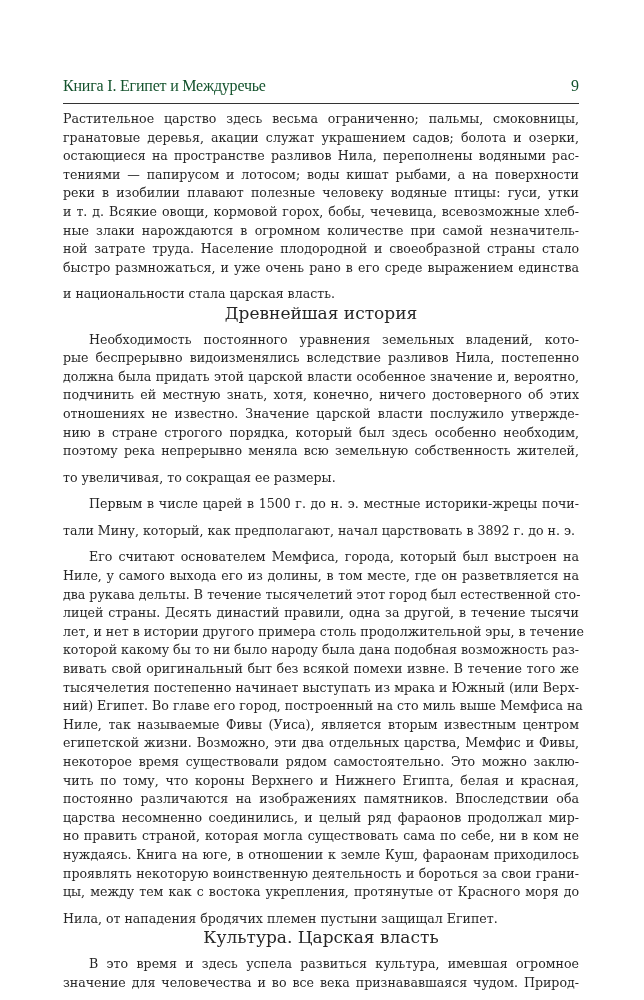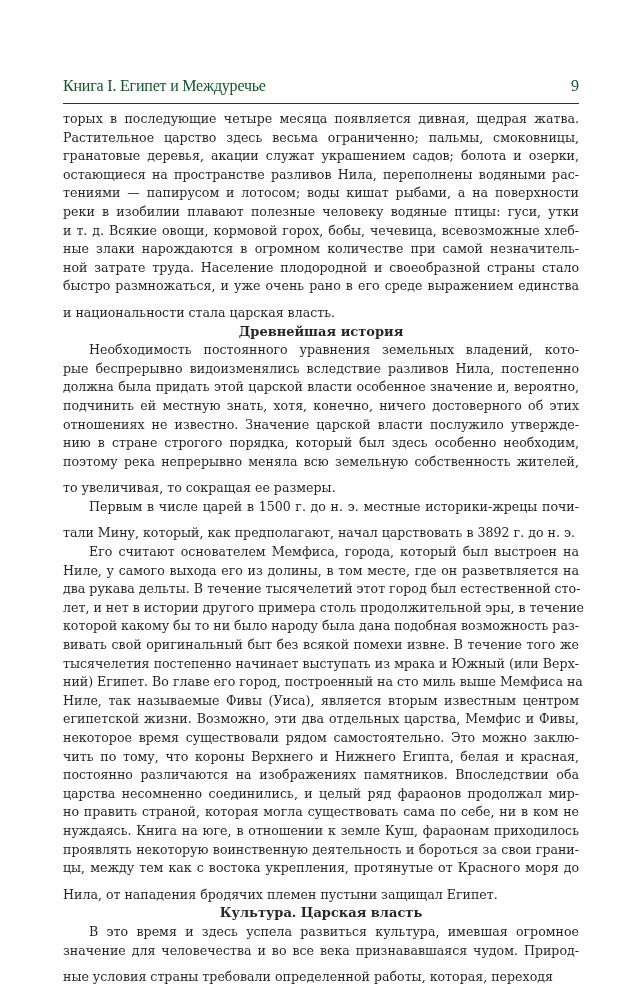--- a/index.html
+++ b/index.html
@@ -5,36 +5,35 @@
   html, body { margin: 0; padding: 0; background: #ffffff; }
   body { width: 644px; height: 1000px; position: relative; overflow: hidden; }
   .page { position: absolute; left: 63px; top: 70px; width: 516px; color: #1e1e1e; }
   .running-head { position: relative; height: 30px; font-family: "Liberation Serif", serif; font-size: 16px; color: #14532d; }
   .running-head .title { position: absolute; left: 0; top: 7px; letter-spacing: -0.2px; }
   .running-head .num { position: absolute; right: 0; top: 7px; }
   .rule { height: 0; border-top: 1.3px solid #333; margin: 3px 0 6px 0; }
   .body { font-family: "DejaVu Serif", serif; font-size: 12.6px; line-height: 18.6px; color: #262626; }
   .line { display: block; text-align: justify; text-align-last: justify; white-space: nowrap; height: 18.6px; overflow: visible; }
   .line.last { text-align-last: left; margin-top: 8px; }
-  .line.indent { padding-left: 26px; }
-  .heading { display: block; text-align: center; font-weight: bold; height: 18.6px; font-size: 13px; }
+  .line.indent { padding-left: 26px; margin-top: 8px; }
+  .heading { display: block; text-align: center; font-weight: normal; height: 18.6px; font-size: 17px; }
   .line span, .line { word-spacing: 0; }
 </style>
 </head>
 <body>
 
 <div class="page">
   <div class="running-head">
     <span class="title">Книга I. Египет и Междуречье</span>
     <span class="num">9</span>
   </div>
   <div class="rule"></div>
   <div class="body" id="body">
       <div>
-        <span class="line">торых в последующие четыре месяца появляется дивная, щедрая жатва.</span>
         <span class="line">Растительное царство здесь весьма ограниченно; пальмы, смоковницы,</span>
         <span class="line">гранатовые деревья, акации служат украшением садов; болота и озерки,</span>
         <span class="line">остающиеся на пространстве разливов Нила, переполнены водяными рас-</span>
         <span class="line">тениями — папирусом и лотосом; воды кишат рыбами, а на поверхности</span>
         <span class="line">реки в изобилии плавают полезные человеку водяные птицы: гуси, утки</span>
         <span class="line">и т. д. Всякие овощи, кормовой горох, бобы, чечевица, всевозможные хлеб-</span>
         <span class="line">ные злаки нарождаются в огромном количестве при самой незначитель-</span>
         <span class="line">ной затрате труда. Население плодородной и своеобразной страны стало</span>
         <span class="line">быстро размножаться, и уже очень рано в его среде выражением единства</span>
         <span class="line last">и национальности стала царская власть.</span>
@@ -51,20 +50,21 @@
         <span class="line last">то увеличивая, то сокращая ее размеры.</span>
       </div>
       <div>
         <span class="line indent">Первым в числе царей в 1500 г. до н. э. местные историки-жрецы почи-</span>
         <span class="line last">тали Мину, который, как предполагают, начал царствовать в 3892 г. до н. э.</span>
       </div>
       <div>
         <span class="line indent">Его считают основателем Мемфиса, города, который был выстроен на</span>
         <span class="line">Ниле, у самого выхода его из долины, в том месте, где он разветвляется на</span>
         <span class="line">два рукава дельты. В течение тысячелетий этот город был естественной сто-</span>
+        <span class="line">лицей страны. Десять династий правили, одна за другой, в течение тысячи</span>
         <span class="line">лет, и нет в истории другого примера столь продолжительной эры, в течение</span>
         <span class="line">которой какому бы то ни было народу была дана подобная возможность раз-</span>
         <span class="line">вивать свой оригинальный быт без всякой помехи извне. В течение того же</span>
         <span class="line">тысячелетия постепенно начинает выступать из мрака и Южный (или Верх-</span>
         <span class="line">ний) Египет. Во главе его город, построенный на сто миль выше Мемфиса на</span>
         <span class="line">Ниле, так называемые Фивы (Уиса), является вторым известным центром</span>
         <span class="line">египетской жизни. Возможно, эти два отдельных царства, Мемфис и Фивы,</span>
         <span class="line">некоторое время существовали рядом самостоятельно. Это можно заклю-</span>
         <span class="line">чить по тому, что короны Верхнего и Нижнего Египта, белая и красная,</span>
         <span class="line">постоянно различаются на изображениях памятников. Впоследствии оба</span>

